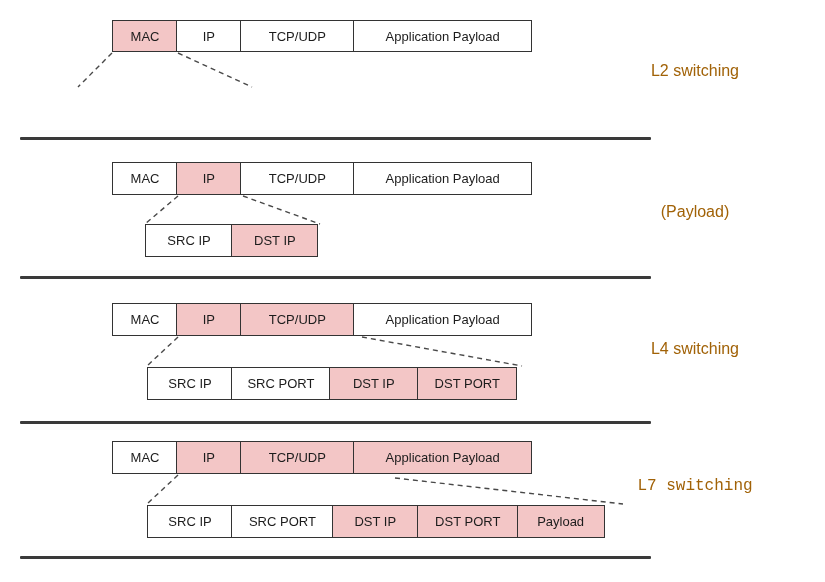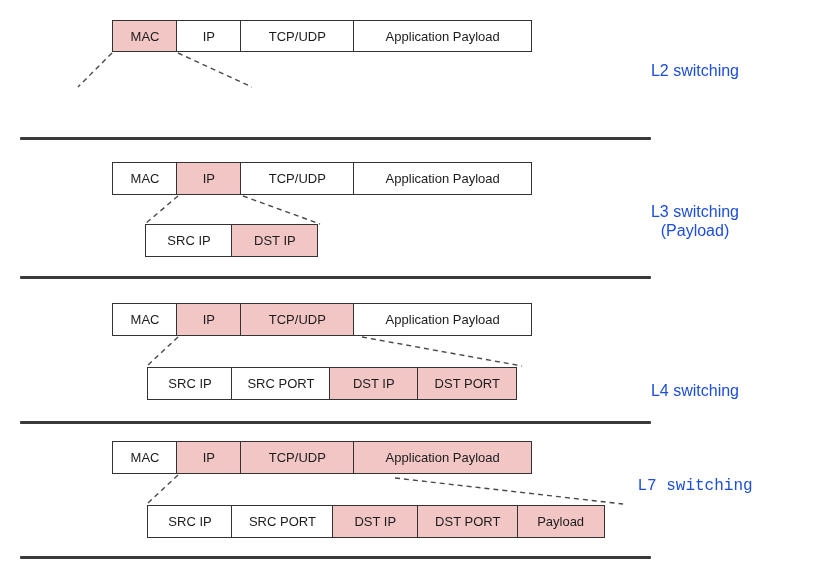--- a/index.html
+++ b/index.html
@@ -16,21 +16,21 @@
     border:1.6px solid #333333;
     margin-left:-1.6px;
     background:#ffffff;
     display:flex; align-items:center; justify-content:center;
     font-size:13px; white-space:nowrap;
   }
   .cell:first-child { margin-left:0; }
   .cell.hl { background:var(--hl, #f3c6c6); }
   .side-label {
     position:absolute; left:610px; width:170px;
-    text-align:center; font-size:16px; color:#1d4ed8;
+    text-align:center; font-size:16px; color:#a16207;
     line-height:19px;
   }
   .divider {
     position:absolute; left:20px; width:631px; height:3px;
     background:#3a3a3a; border-radius:1px;
   }
 </style>
 </head>
 <body>
 
@@ -64,38 +64,37 @@
     <div class="cell" style="width:66px">MAC</div>
     <div class="cell hl" style="width:65px">IP</div>
     <div class="cell" style="width:115px">TCP/UDP</div>
     <div class="cell" style="width:179px">Application Payload</div>
   </div>
   <div class="pkt-row" style="left:145px; top:224px; height:33px;">
     <div class="cell" style="width:88px">SRC IP</div>
     <div class="cell hl" style="width:87px">DST IP</div>
   </div>
   <div class="side-label" style="top:202px;">
-    <div>L3 switching</div>
     <div>(Payload)</div>
   </div>
   <div class="divider" style="top:276px;"></div>
 
   <div class="pkt-row" style="left:112px; top:303px; height:33px;">
     <div class="cell" style="width:66px">MAC</div>
     <div class="cell hl" style="width:65px">IP</div>
     <div class="cell hl" style="width:115px">TCP/UDP</div>
     <div class="cell" style="width:179px">Application Payload</div>
   </div>
   <div class="pkt-row" style="left:147px; top:367px; height:33px;">
     <div class="cell" style="width:86px">SRC IP</div>
     <div class="cell" style="width:99px">SRC PORT</div>
     <div class="cell hl" style="width:90px">DST IP</div>
     <div class="cell hl" style="width:100px">DST PORT</div>
   </div>
-  <div class="side-label" style="top:339px;margin-top:42px;">
+  <div class="side-label" style="top:339px;">
     <div>L4 switching</div>
   </div>
   <div class="divider" style="top:421px;"></div>
 
   <div class="pkt-row" style="left:112px; top:441px; height:33px;">
     <div class="cell" style="width:66px">MAC</div>
     <div class="cell hl" style="width:65px">IP</div>
     <div class="cell hl" style="width:115px">TCP/UDP</div>
     <div class="cell hl" style="width:179px">Application Payload</div>
   </div>

